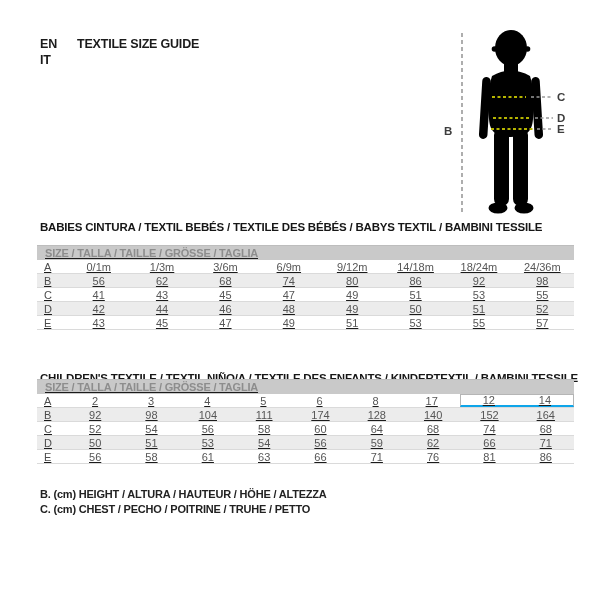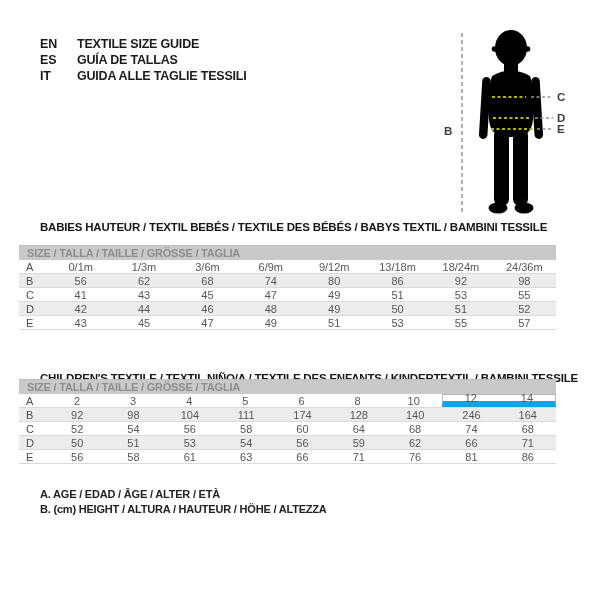--- a/index.html
+++ b/index.html
@@ -18,58 +18,53 @@
   .figure { position:absolute; left:435px; top:18px; width:140px; height:205px; }
   .figure text { font-family:"Liberation Sans", sans-serif; font-size:11.5px; font-weight:700; fill:#3d3d3d; }
 
   
   .section-title { position:absolute; left:40px; font-size:11.5px; font-weight:700;
     color:#161616; letter-spacing:-0.2px; white-space:nowrap; }
   .title-babies { top:221px; }
   .title-children { top:372px; }
 
   
-  .size-table { position:absolute; left:19px; width:537px; }
+  .size-table { position:absolute; left:37px; width:537px;text-decoration:underline; }
   .table-babies { top:245px; }
   .table-children { top:379px; }
   .size-bar { height:15px; background:#c9c9c9; border-top:1px solid #bdbdbd;
     display:flex; align-items:center; padding-left:8px; box-sizing:border-box;
     font-size:11px; font-weight:700; color:#8d8d8d; letter-spacing:-0.2px; }
   .trow { display:flex; align-items:center; height:14px; font-size:11px;
     color:#565656; border-bottom:1px solid #dadada; box-sizing:border-box; }
   .trow.stripe { background:#ececec; }
   .tlabel { width:30px; padding-left:7px; box-sizing:border-box; color:#4c4c4c; }
   .tcell { flex:1; text-align:center; align-self:stretch; display:flex;
     align-items:center; justify-content:center; box-sizing:border-box; }
-  .tcell.boxed { border-top:1px solid #b5b5b5; border-bottom:6px solid #0ea5e9; background:#fff;text-align:right; }
+  .tcell.boxed { border-top:1px solid #b5b5b5; border-bottom:2px solid #0ea5e9; background:#fff;text-align:right; }
   .tcell.box-left { border-left:1px solid #b5b5b5; }
   .tcell.box-right { border-right:1px solid #b5b5b5; }
 
   
   .legend { position:absolute; left:40px; top:487px; font-size:11px; font-weight:700;
     color:#222; letter-spacing:-0.2px; }
   .legend-line { height:15px; line-height:15px; white-space:nowrap; }
 </style>
 </head>
 <body>
 
 <div class="page">
 
   <div class="lang-block">
     <div class="lang-row">
       <span class="lang-code">EN</span>
       <span class="lang-title">TEXTILE SIZE GUIDE</span>
     </div>
     <div class="lang-row">
-      <span class="lang-code">ES</span>
-      <span class="lang-title">GUÍA DE TALLAS</span>
-    </div>
-    <div class="lang-row">
       <span class="lang-code">IT</span>
-      <span class="lang-title">GUIDA ALLE TAGLIE TESSILI</span>
     </div>
   </div>
 
   <svg class="figure" viewBox="0 0 140 205">
 
     <line x1="27" y1="15" x2="27" y2="194" stroke="#9a9a9a" stroke-width="1.6" stroke-dasharray="4 3"></line>
     <text x="9" y="117">B</text>
 
     <g fill="#000000">
       <ellipse cx="76" cy="30" rx="16" ry="18"></ellipse>
@@ -91,34 +86,34 @@
 
     <line x1="58" y1="100" x2="96" y2="100" stroke="#b5b400" stroke-width="2.2" stroke-dasharray="3 2.5"></line>
     <line x1="100" y1="100" x2="118" y2="100" stroke="#9a9a9a" stroke-width="1.6" stroke-dasharray="3 2.5"></line>
     <text x="122" y="104">D</text>
 
     <line x1="56" y1="111" x2="98" y2="111" stroke="#b5b400" stroke-width="2.2" stroke-dasharray="3 2.5"></line>
     <line x1="102" y1="111" x2="118" y2="111" stroke="#9a9a9a" stroke-width="1.6" stroke-dasharray="3 2.5"></line>
     <text x="122" y="115">E</text>
   </svg>
 
-  <div class="section-title title-babies">BABIES HAUTEUR / TEXTIL BEBÉS / TEXTILE DES BÉBÉS / BABYS TEXTIL  / BAMBINI TESSILE</div>
+  <div class="section-title title-babies">BABIES CINTURA / TEXTIL BEBÉS / TEXTILE DES BÉBÉS / BABYS TEXTIL  / BAMBINI TESSILE</div>
   <div class="size-table table-babies">
     <div class="size-bar">
       <span>SIZE / TALLA / TAILLE / GRÖSSE / TAGLIA</span>
     </div>
     <div>
         <div class="trow">
           <span class="tlabel">A</span>
           <span class="tcell">0/1m</span>
           <span class="tcell">1/3m</span>
           <span class="tcell">3/6m</span>
           <span class="tcell">6/9m</span>
           <span class="tcell">9/12m</span>
-          <span class="tcell">13/18m</span>
+          <span class="tcell">14/18m</span>
           <span class="tcell">18/24m</span>
           <span class="tcell">24/36m</span>
         </div>
         <div class="trow stripe">
           <span class="tlabel">B</span>
           <span class="tcell">56</span>
           <span class="tcell">62</span>
           <span class="tcell">68</span>
           <span class="tcell">74</span>
           <span class="tcell">80</span>
@@ -169,34 +164,34 @@
     </div>
     <div>
         <div class="trow">
           <span class="tlabel">A</span>
           <span class="tcell">2</span>
           <span class="tcell">3</span>
           <span class="tcell">4</span>
           <span class="tcell">5</span>
           <span class="tcell">6</span>
           <span class="tcell">8</span>
-          <span class="tcell">10</span>
+          <span class="tcell">17</span>
           <span class="tcell boxed box-left">12</span>
           <span class="tcell boxed box-right">14</span>
         </div>
         <div class="trow stripe">
           <span class="tlabel">B</span>
           <span class="tcell">92</span>
           <span class="tcell">98</span>
           <span class="tcell">104</span>
           <span class="tcell">111</span>
           <span class="tcell">174</span>
           <span class="tcell">128</span>
           <span class="tcell">140</span>
-          <span class="tcell">246</span>
+          <span class="tcell">152</span>
           <span class="tcell">164</span>
         </div>
         <div class="trow">
           <span class="tlabel">C</span>
           <span class="tcell">52</span>
           <span class="tcell">54</span>
           <span class="tcell">56</span>
           <span class="tcell">58</span>
           <span class="tcell">60</span>
           <span class="tcell">64</span>
@@ -225,17 +220,17 @@
           <span class="tcell">66</span>
           <span class="tcell">71</span>
           <span class="tcell">76</span>
           <span class="tcell">81</span>
           <span class="tcell">86</span>
         </div>
       </div>
   </div>
 
   <div class="legend">
-    <div class="legend-line">A. AGE / EDAD / ÂGE / ALTER / ETÀ</div>
     <div class="legend-line">B. (cm) HEIGHT / ALTURA / HAUTEUR / HÖHE / ALTEZZA</div>
+    <div class="legend-line">C. (cm) CHEST / PECHO / POITRINE / TRUHE / PETTO</div>
   </div>
 
 </div>
 
 </body></html>

